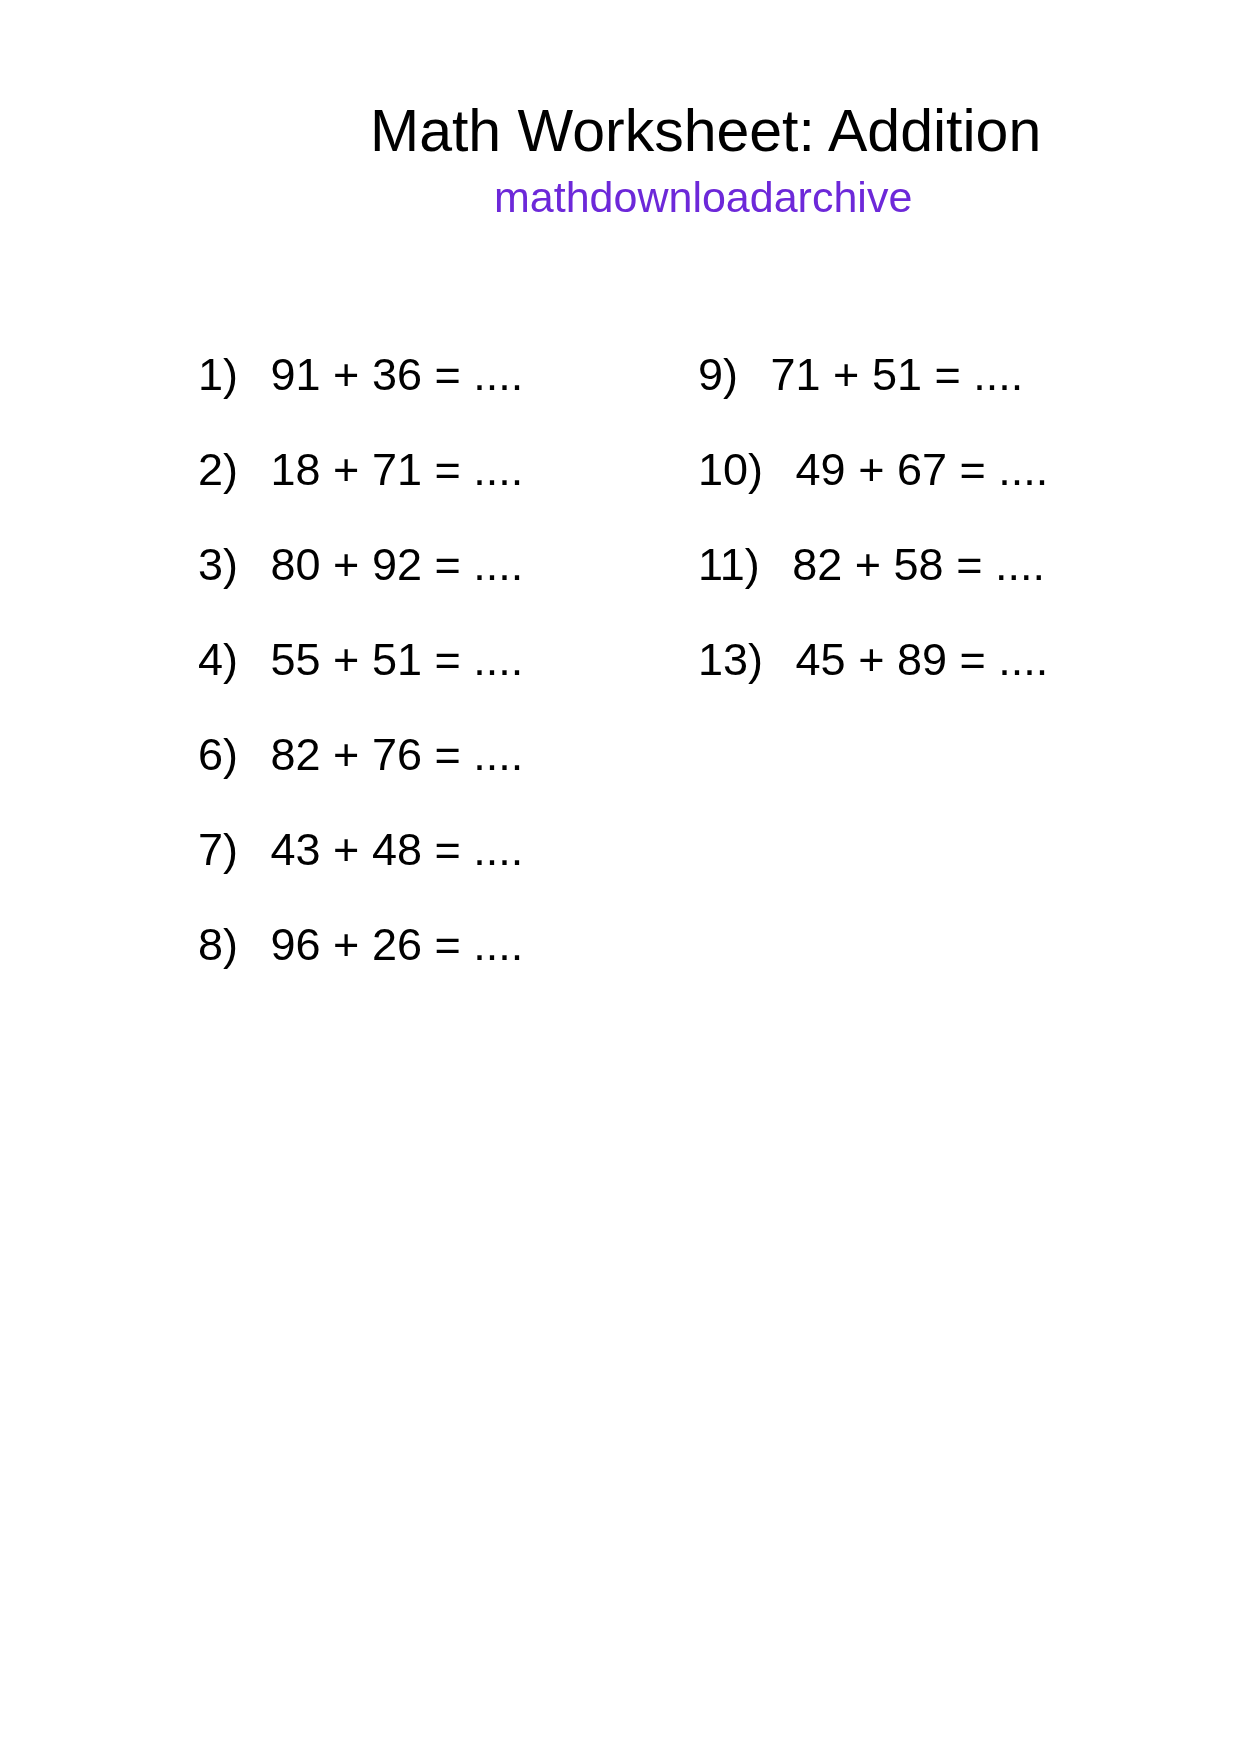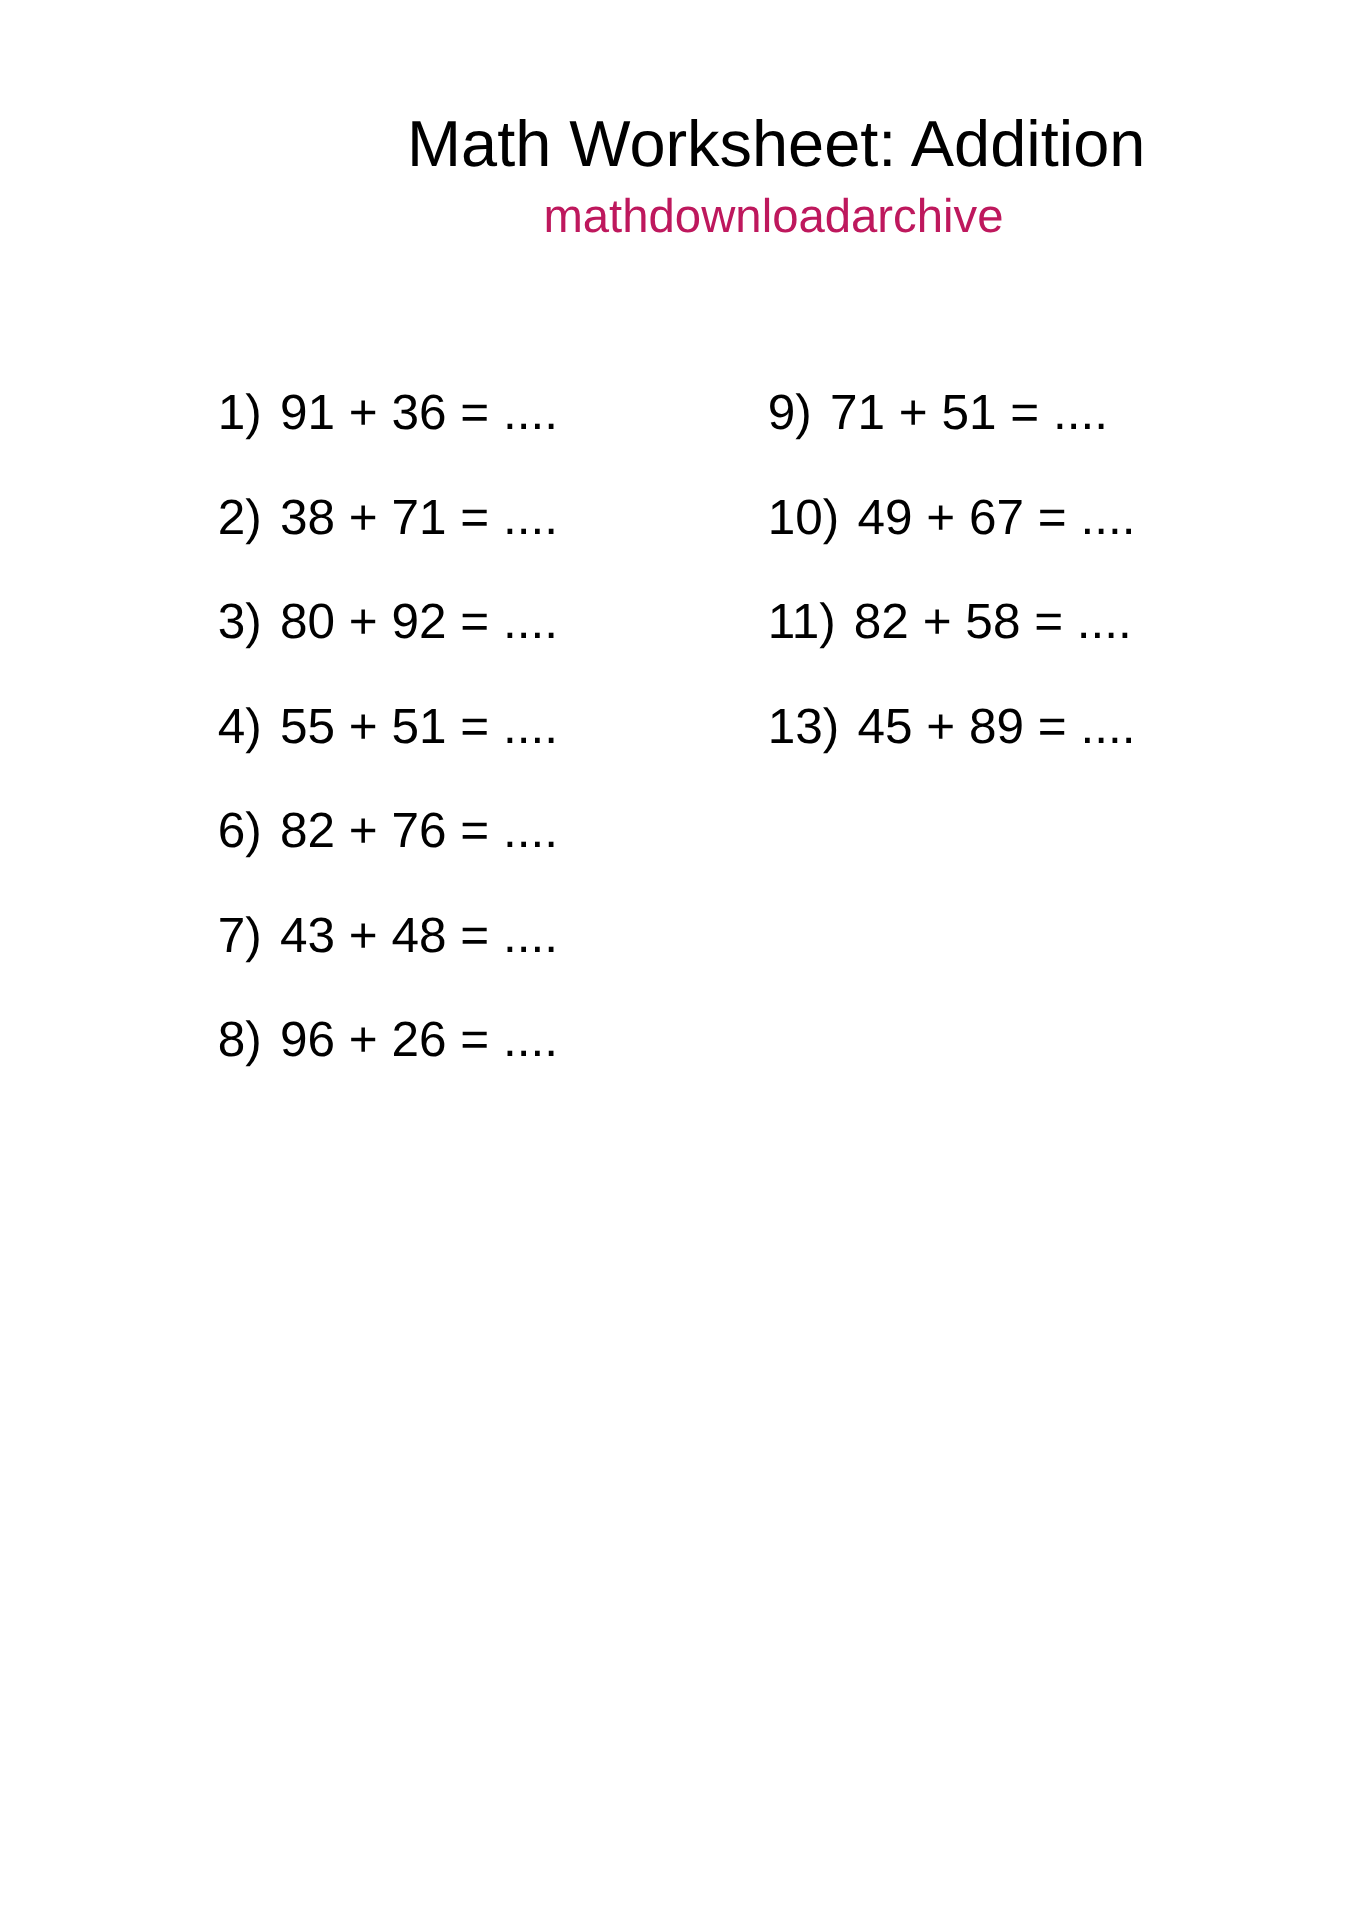--- a/index.html
+++ b/index.html
@@ -23,48 +23,48 @@
     color: #000000;
   }
   .subtitle {
     position: absolute;
     left: 494px;
     top: 176px;
     font-size: 43px;
     font-weight: 400;
     line-height: 1;
     white-space: nowrap;
-    color: #be185d;
+    color: #6d28d9;
   }
   .col {
     position: absolute;
     top: 327px;
   }
   .col-left  { left: 198px; }
   .col-right { left: 698px; }
   .problem-row {
     height: 95px;
     line-height: 95px;
     font-size: 45px;
     white-space: nowrap;
     color: #000000;
   }
-  .expr { margin-left: 4px; }
+  .expr { margin-left: 20px; }
 </style>
 </head>
 <body>
 
 <div class="page">
 
   <h1 class="title">Math Worksheet: Addition</h1>
   <div class="subtitle">mathdownloadarchive</div>
 
   <div class="col col-left">
     <div class="problem-row"><span>1)</span> <span class="expr"><span>91</span> <span>+</span> <span>36</span> <span>=</span> <span>....</span></span></div>
-    <div class="problem-row"><span>2)</span> <span class="expr"><span>38</span> <span>+</span> <span>71</span> <span>=</span> <span>....</span></span></div>
+    <div class="problem-row"><span>2)</span> <span class="expr"><span>18</span> <span>+</span> <span>71</span> <span>=</span> <span>....</span></span></div>
     <div class="problem-row"><span>3)</span> <span class="expr"><span>80</span> <span>+</span> <span>92</span> <span>=</span> <span>....</span></span></div>
     <div class="problem-row"><span>4)</span> <span class="expr"><span>55</span> <span>+</span> <span>51</span> <span>=</span> <span>....</span></span></div>
     <div class="problem-row"><span>6)</span> <span class="expr"><span>82</span> <span>+</span> <span>76</span> <span>=</span> <span>....</span></span></div>
     <div class="problem-row"><span>7)</span> <span class="expr"><span>43</span> <span>+</span> <span>48</span> <span>=</span> <span>....</span></span></div>
     <div class="problem-row"><span>8)</span> <span class="expr"><span>96</span> <span>+</span> <span>26</span> <span>=</span> <span>....</span></span></div>
   </div>
 
   <div class="col col-right">
     <div class="problem-row"><span>9)</span> <span class="expr"><span>71</span> <span>+</span> <span>51</span> <span>=</span> <span>....</span></span></div>
     <div class="problem-row"><span>10)</span> <span class="expr"><span>49</span> <span>+</span> <span>67</span> <span>=</span> <span>....</span></span></div>

